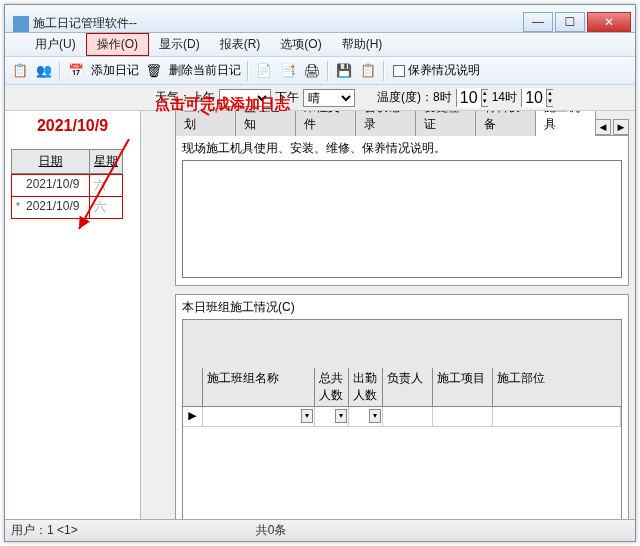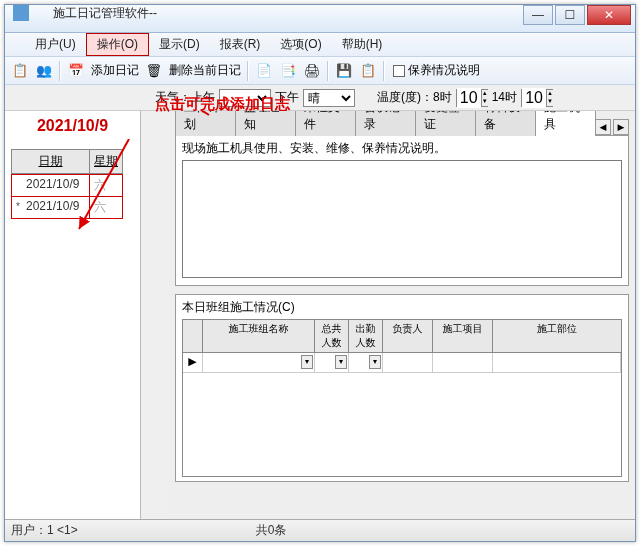--- a/index.html
+++ b/index.html
@@ -19,24 +19,23 @@
     border: 1px solid #7a94b3;
     background: #efefef;
     display: flex;
     flex-direction: column;
     box-shadow: 0 0 4px rgba(0,0,0,0.3);
   }
   .titlebar {
     height: 28px;
     background: linear-gradient(#f7fbff, #dce9f7);
     display: flex;
-    align-items: flex-start;
+    align-items: flex-end;
     padding: 0 4px 0 8px;
     border-bottom: 1px solid #a0b8d6;
-    gap: 20px;
   }
   .title-icon { width:16px; height:16px; background:#5a9bd4; margin-right:4px; display:inline-block; }
   .title-text { flex:1; color:#222; font-size:12px; }
   .win-btns { display:flex; gap:2px; }
   .win-btn {
     width: 30px; height: 20px;
     border: 1px solid #8fa7c7;
     background: linear-gradient(#f2f7fd,#d5e3f3);
     display:flex; align-items:center; justify-content:center;
     font-size:12px; color:#333;
@@ -138,21 +137,21 @@
   .tab-nav .nbtn { width:16px; height:16px; border:1px solid #999; background:#eee; font-size:9px; display:flex;align-items:center;justify-content:center;}
 
   .panel { background:#fff; border:1px solid #999; margin:0 6px 4px 6px; padding:4px 6px; }
   .panel-title { font-size:12px; margin-bottom:3px;}
   .textarea {
     width:100%; height:118px; border:1px solid #7a7a7a; background:#fff;
     overflow-y:scroll; font-size:12px; padding:2px; resize:none;
   }
   .panel2 { margin-top:4px;}
   .grid-head { display:flex; background:#e8e8e8; border:1px solid #888;}
-  .grid-head div { border-right:1px solid #888; padding:2px 4px; font-size:10px; text-align:center;}
+  .grid-head div { border-right:1px solid #888; padding:2px 4px; font-size:12px; text-align:left;margin-top:48px;}
   .grid-head div:last-child { border-right:none; }
   .gc0 { width:20px;}
   .gc1 { width:112px;}
   .gc2 { width:34px;}
   .gc3 { width:34px;}
   .gc4 { width:50px;}
   .gc5 { width:60px;}
   .gc6 { flex:1;}
   .grid-body { border:1px solid #888; border-top:none; height:124px; background:#fff; overflow:scroll;}
   .grid-row { display:flex; }

